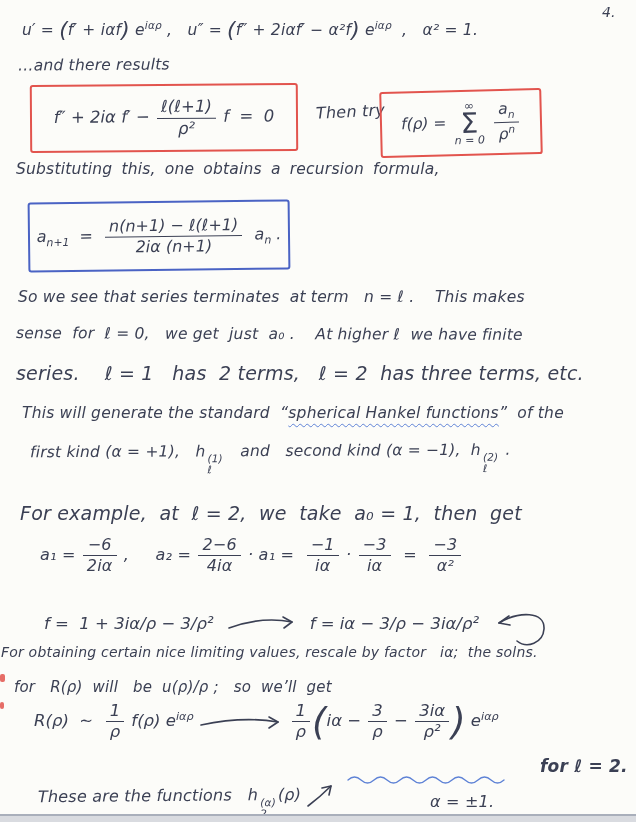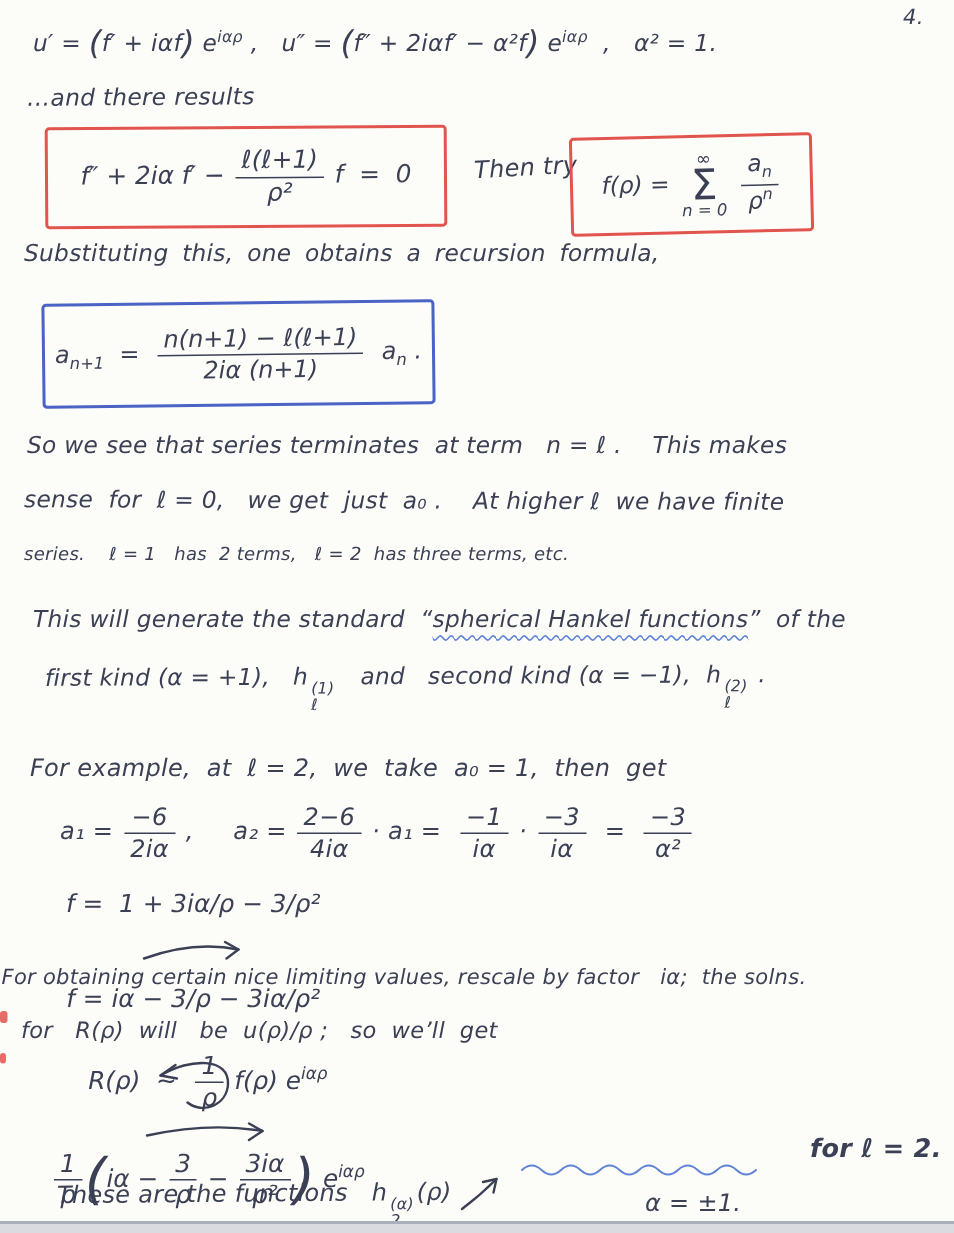--- a/index.html
+++ b/index.html
@@ -27,21 +27,21 @@
   .sum .t{display:block;font-size:12px;}
   .sum .s{display:block;font-size:28px;line-height:.85;font-style:normal;}
   .sum .b{display:block;font-size:11px;}
   .stk{display:inline-flex;flex-direction:column;align-items:flex-start;font-size:10.5px;line-height:1.1;vertical-align:-.55em;margin:0 2px;}
   .wavy{text-decoration:underline;text-decoration-style:wavy;text-decoration-color:var(--wavy);text-decoration-thickness:1px;text-underline-offset:5px;}
   .bp{font-size:140%;vertical-align:-.1em;font-weight:300;}
   .bp2{font-size:225%;font-weight:200;vertical-align:middle;line-height:0;}
   .box{position:absolute;display:flex;align-items:center;justify-content:center;}
   .redbox{border:2px solid var(--red);border-radius:3px;}
   .bluebox{border:2px solid var(--blue);border-radius:3px;}
-  .row{position:absolute;display:flex;align-items:center;flex-direction:column;}
+  .row{position:absolute;display:flex;align-items:center;}
   svg.arrow{display:block;stroke:var(--ink);fill:none;stroke-width:1.6;stroke-linecap:round;}
   svg.wavyline{display:block;stroke:var(--wavy);fill:none;stroke-width:1.3;stroke-linecap:round;}
   .speck{position:absolute;background:var(--red);border-radius:2px;opacity:.85;}
   .scan-edge{position:absolute;left:0;top:814px;width:636px;height:8px;
     background:linear-gradient(180deg,#a9afbb 0 2px,#d9dbe0 2px 100%);}
 </style>
 </head>
 <body>
 
 <div class="page">
@@ -63,32 +63,32 @@
   </div>
 
   <div class="hw" style="left:16px;top:160px;font-size:15.5px;word-spacing:4px;">Substituting this, one obtains a recursion formula,</div>
 
   <div class="box bluebox" style="left:28px;top:201px;width:258px;height:66px;transform:rotate(-.7deg);">
     <div class="eq" style="font-size:16px;">a<sub>n+1</sub> &nbsp;=&nbsp; <span class="frac"><span class="num">n(n+1) − ℓ(ℓ+1)</span><span class="den">2iα (n+1)</span></span>&nbsp; a<sub>n</sub> .</div>
   </div>
 
   <div class="hw" style="left:18px;top:288px;font-size:15.5px;">So we see that series terminates &nbsp;at term &nbsp;&nbsp;n = ℓ . &nbsp;&nbsp;&nbsp;This makes</div>
   <div class="hw" style="left:16px;top:325px;font-size:15.5px;transform:rotate(.2deg);">sense &nbsp;for &nbsp;ℓ = 0, &nbsp;&nbsp;we get &nbsp;just &nbsp;a₀ . &nbsp;&nbsp;&nbsp;At higher ℓ &nbsp;we have finite</div>
-  <div class="hw" style="left:16px;top:362px;font-size:12px;">series. &nbsp;&nbsp;&nbsp;ℓ = 1 &nbsp;&nbsp;has &nbsp;2 terms, &nbsp;&nbsp;ℓ = 2 &nbsp;has three terms, etc.</div>
+  <div class="hw" style="left:16px;top:362px;font-size:19px;">series. &nbsp;&nbsp;&nbsp;ℓ = 1 &nbsp;&nbsp;has &nbsp;2 terms, &nbsp;&nbsp;ℓ = 2 &nbsp;has three terms, etc.</div>
 
   <div class="hw" style="left:22px;top:404px;font-size:15.5px;">This will generate the standard &nbsp;“<span class="wavy">spherical Hankel functions</span>” &nbsp;of the</div>
   <div class="hw" style="left:30px;top:442px;font-size:15.5px;transform:rotate(-.3deg);">first kind (α = +1), &nbsp;&nbsp;h<span class="stk">
         <span>(1)</span>
         <span>ℓ</span>
       </span> &nbsp;&nbsp;and &nbsp;&nbsp;second kind (α = −1), &nbsp;h<span class="stk">
         <span>(2)</span>
         <span>ℓ</span>
       </span> .</div>
 
-  <div class="hw" style="left:20px;top:502px;font-size:16px;">For example, &nbsp;at &nbsp;ℓ = 2, &nbsp;we &nbsp;take &nbsp;a₀ = 1, &nbsp;then &nbsp;get</div>
+  <div class="hw" style="left:20px;top:502px;font-size:19px;">For example, &nbsp;at &nbsp;ℓ = 2, &nbsp;we &nbsp;take &nbsp;a₀ = 1, &nbsp;then &nbsp;get</div>
 
   <div class="hw" style="left:40px;top:536px;font-size:16px;">a₁ = <span class="frac"><span class="num">−6</span><span class="den">2iα</span></span> , &nbsp;&nbsp;&nbsp;&nbsp;a₂ = <span class="frac"><span class="num">2−6</span><span class="den">4iα</span></span> · a₁ = &nbsp;<span class="frac"><span class="num">−1</span><span class="den">iα</span></span> · <span class="frac"><span class="num">−3</span><span class="den">iα</span></span> &nbsp;=&nbsp; <span class="frac"><span class="num">−3</span><span class="den">α²</span></span></div>
 
   <div class="row" style="left:44px;top:593px;gap:12px;">
     <div class="eq" style="font-size:16.5px;">f = &nbsp;1 + 3iα/ρ − 3/ρ²</div>
     <svg class="arrow" width="72" height="20" viewBox="0 0 72 20">
       <path d="M3,15 Q36,3 66,9"></path>
         <path d="M66,9 l-9,-5 M66,9 l-8,6"></path>
     </svg>
     <div class="eq" style="font-size:16.5px;text-align:center;">f = iα − 3/ρ − 3iα/ρ²</div>

